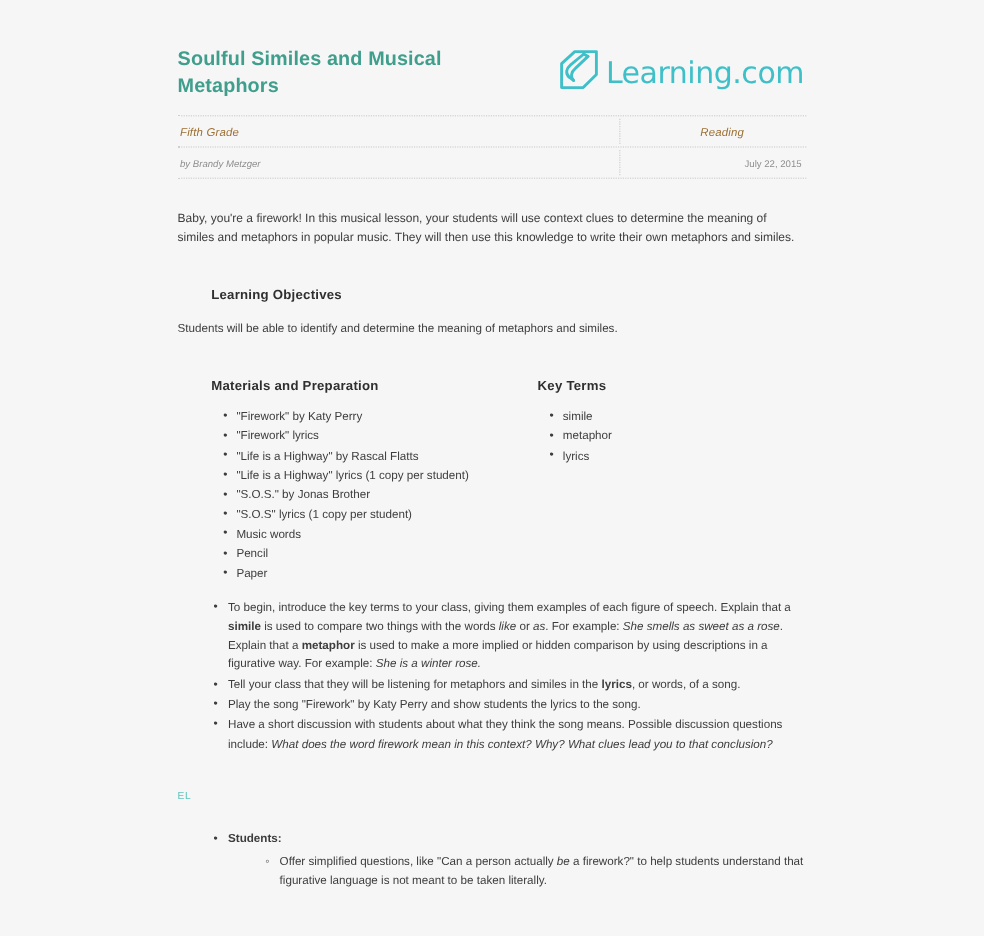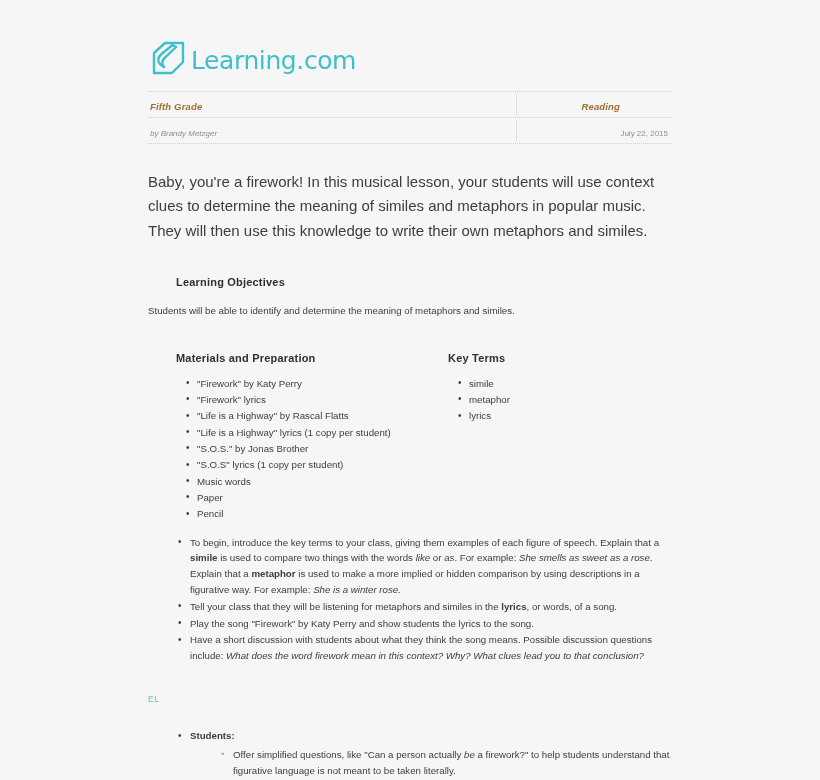--- a/index.html
+++ b/index.html
@@ -81,36 +81,36 @@
   .meta-right { flex: 1; text-align: right; padding-right: 2px; box-sizing: border-box; }
   .meta-row .vsep {
     position: absolute;
     left: 368px;
     top: 2px;
     bottom: 2px;
     border-left: 1px dotted #cfcfcf;
   }
   .meta-grade, .meta-subject {
     font-size: 9.5px;
-    font-weight: bold;
+    font-weight: normal;
     font-style: italic;
     color: #9d6f33;
     letter-spacing: 0.15px;
   }
   .meta-subject { margin-right: 50px; }
   .meta-author, .meta-date {
     font-size: 8px;
     font-style: italic;
     color: #8e8e8e;
   }
   .meta-date { font-style: normal; margin-right: 2px; }
 
   
   .intro-para {
-    font-size: 15px;
+    font-size: 10px;
     line-height: 1.62;
     color: #3d3d3d;
     margin: 26px 0 0 0;
     padding-right: 2px;
   }
 
   h2.section {
     font-size: 11px;
     font-weight: bold;
     color: #2f2f2f;
@@ -232,20 +232,21 @@
   i { font-style: italic; }
   b { font-weight: bold; }
 </style>
 </head>
 <body>
 
 <div class="page">
   <div class="content">
 
     <div class="header">
+      <h1 class="doc-title">Soulful Similes and Musical Metaphors</h1>
 
       <div class="logo">
         <span class="logo-mark">
           <svg viewBox="0 0 40 40" width="40" height="40" aria-hidden="true">
             <path d="M6 13 L17 3 L35 3 L35 22 L24 33 L6 33 Z" fill="none" stroke="#3fc0c9" stroke-width="2.4" stroke-linejoin="round"></path>
             <path d="M12 24 C9 21 10 17 13.5 14 L24.5 5" fill="none" stroke="#3fc0c9" stroke-width="2.4" stroke-linecap="round"></path>
             <path d="M16 27 C13 24 14 20 17.5 17 L28 7" fill="none" stroke="#3fc0c9" stroke-width="2.4" stroke-linecap="round"></path>
             <path d="M12 24 L16 27" fill="none" stroke="#3fc0c9" stroke-width="2.4" stroke-linecap="round"></path>
             <path d="M24.5 5 L28 7" fill="none" stroke="#3fc0c9" stroke-width="2.4" stroke-linecap="round"></path>
           </svg>
@@ -289,22 +290,22 @@
       <div class="col-left">
         <h2 class="section">Materials and Preparation</h2>
         <ul class="bullets" id="materials-list">
             <li>"Firework" by Katy Perry</li>
             <li>"Firework" lyrics</li>
             <li>"Life is a Highway" by Rascal Flatts</li>
             <li>"Life is a Highway" lyrics (1 copy per student)</li>
             <li>"S.O.S." by Jonas Brother</li>
             <li>"S.O.S" lyrics (1 copy per student)</li>
             <li>Music words</li>
+            <li>Pencil</li>
             <li>Paper</li>
-            <li>Pencil</li>
           </ul>
       </div>
       <div class="col-right">
         <h2 class="section">Key Terms</h2>
         <ul class="bullets" id="keyterms-list">
             <li>simile</li>
             <li>metaphor</li>
             <li>lyrics</li>
           </ul>
       </div>

